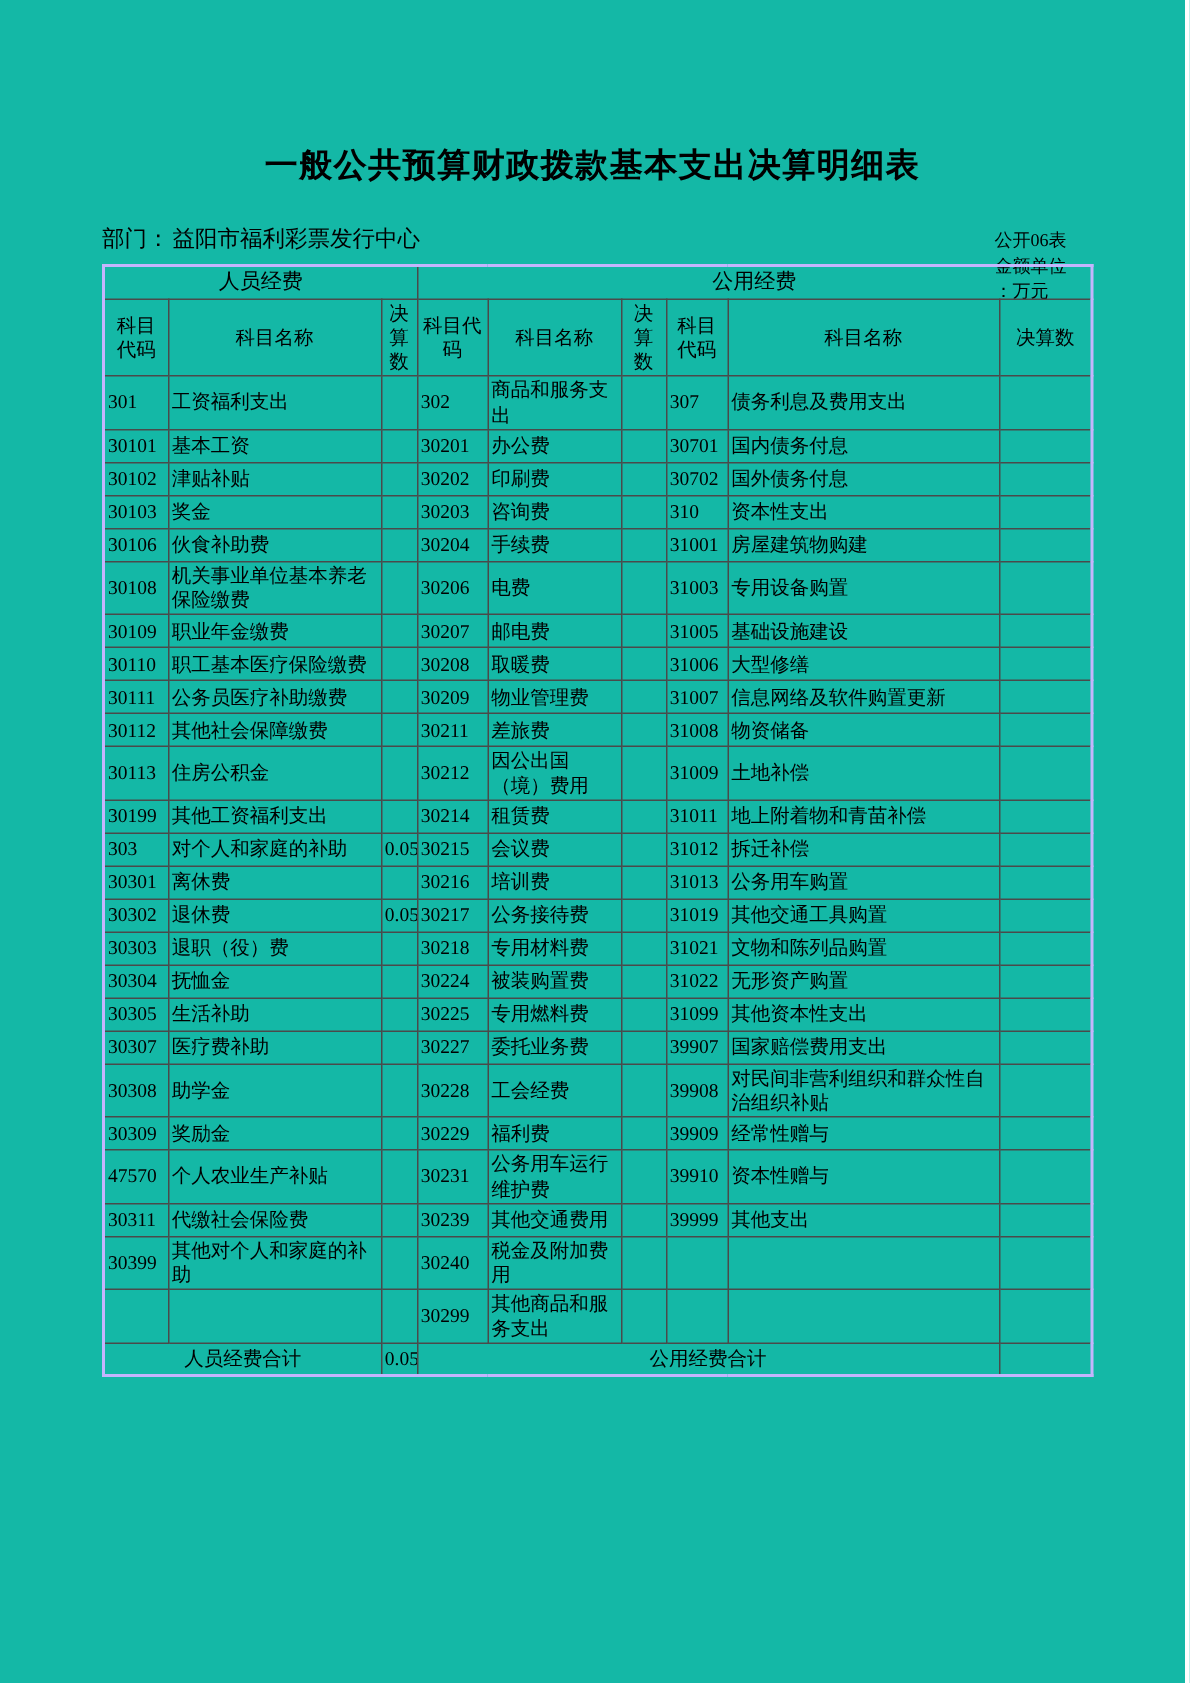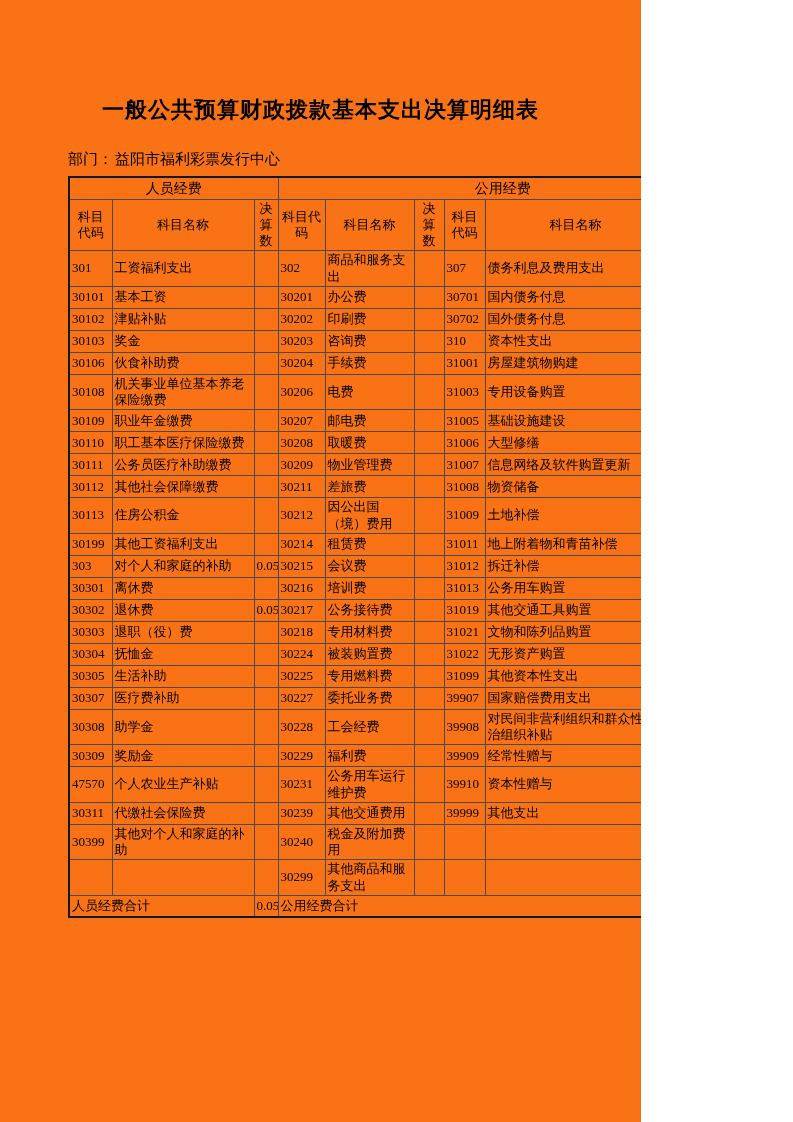--- a/index.html
+++ b/index.html
@@ -1,20 +1,20 @@
 <!DOCTYPE html>
 <html><head>
 <meta charset="utf-8">
 <style>
   * { margin:0; padding:0; box-sizing:border-box; }
   html,body { background:#ffffff; }
   .page {
     position:relative;
-    width:641px; height:1122px;
-    background:#f97316;
+    width:790px; height:1122px;
+    background:#14b8a6;
     color:#000000;
     font-family:"Liberation Serif","DejaVu Serif",serif;
     overflow:hidden;
   }
   .title {
     position:absolute; top:95px; left:0; width:100%;
     text-align:center;
     font-size:22px; font-weight:bold; letter-spacing:1px;
   }
   .meta {
@@ -32,28 +32,28 @@
     font-size:13px;
   }
   table.budget th, table.budget td {
     border:1px solid #4a4a4a;
     padding:1px 2px;
     line-height:1.25;
     vertical-align:middle;
     font-weight:normal;
     overflow:hidden;
   }
-  table.budget { border:2px solid #0f172a;padding-left:16px; }
+  table.budget { border:2px solid #c4b5fd;padding-left:16px; }
   tr.section-row th { height:22px; text-align:center; font-size:14px; }
   tr.colhead-row th { height:38px; text-align:center; }
   tbody td { height:22px; }
   td.subject-code-cell { text-align:left; }
   td.subject-name-cell { text-align:left; }
   td.amount-cell { text-align:right; padding-right:1px; padding-left:0; }
-  tr.footer-row td { height:22px; }
+  tr.footer-row td { height:22px; text-align:center; }
   tr.footer-row td.amount-cell { text-align:right; }
 </style>
 </head>
 <body>
 
 <div class="page">
 
   <h1 class="title">一般公共预算财政拨款基本支出决算明细表</h1>
 
   <div class="meta">

